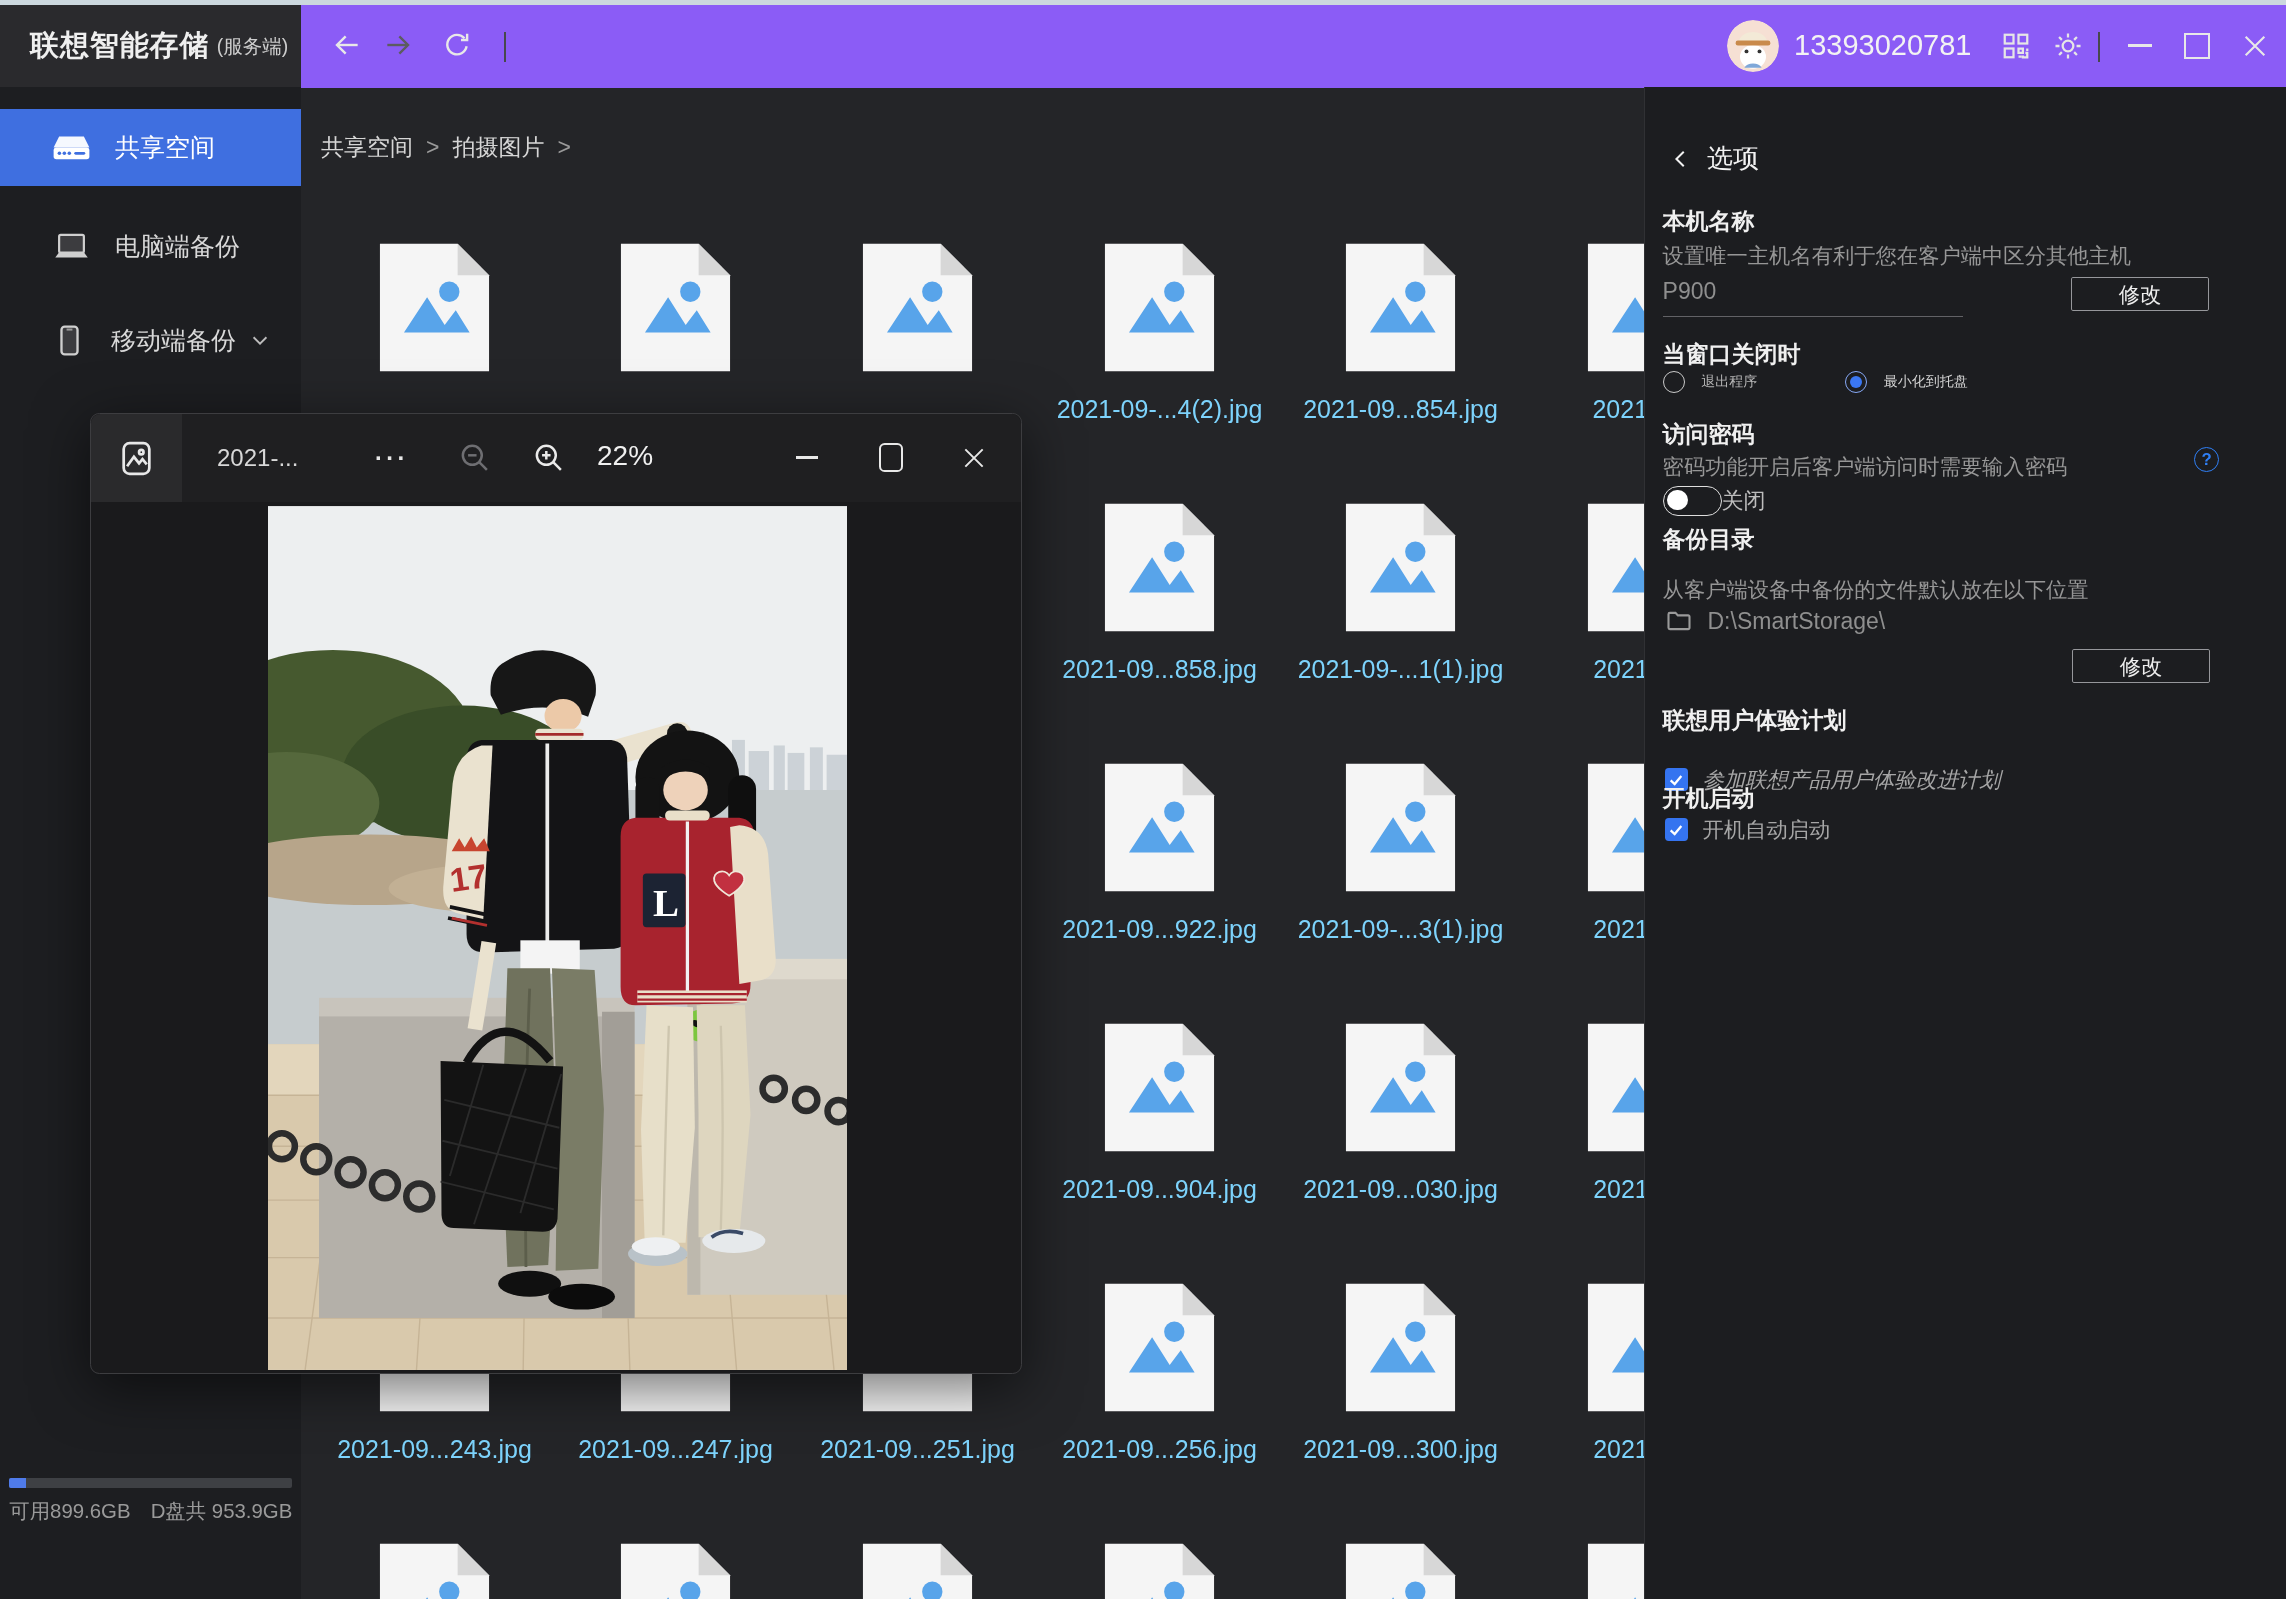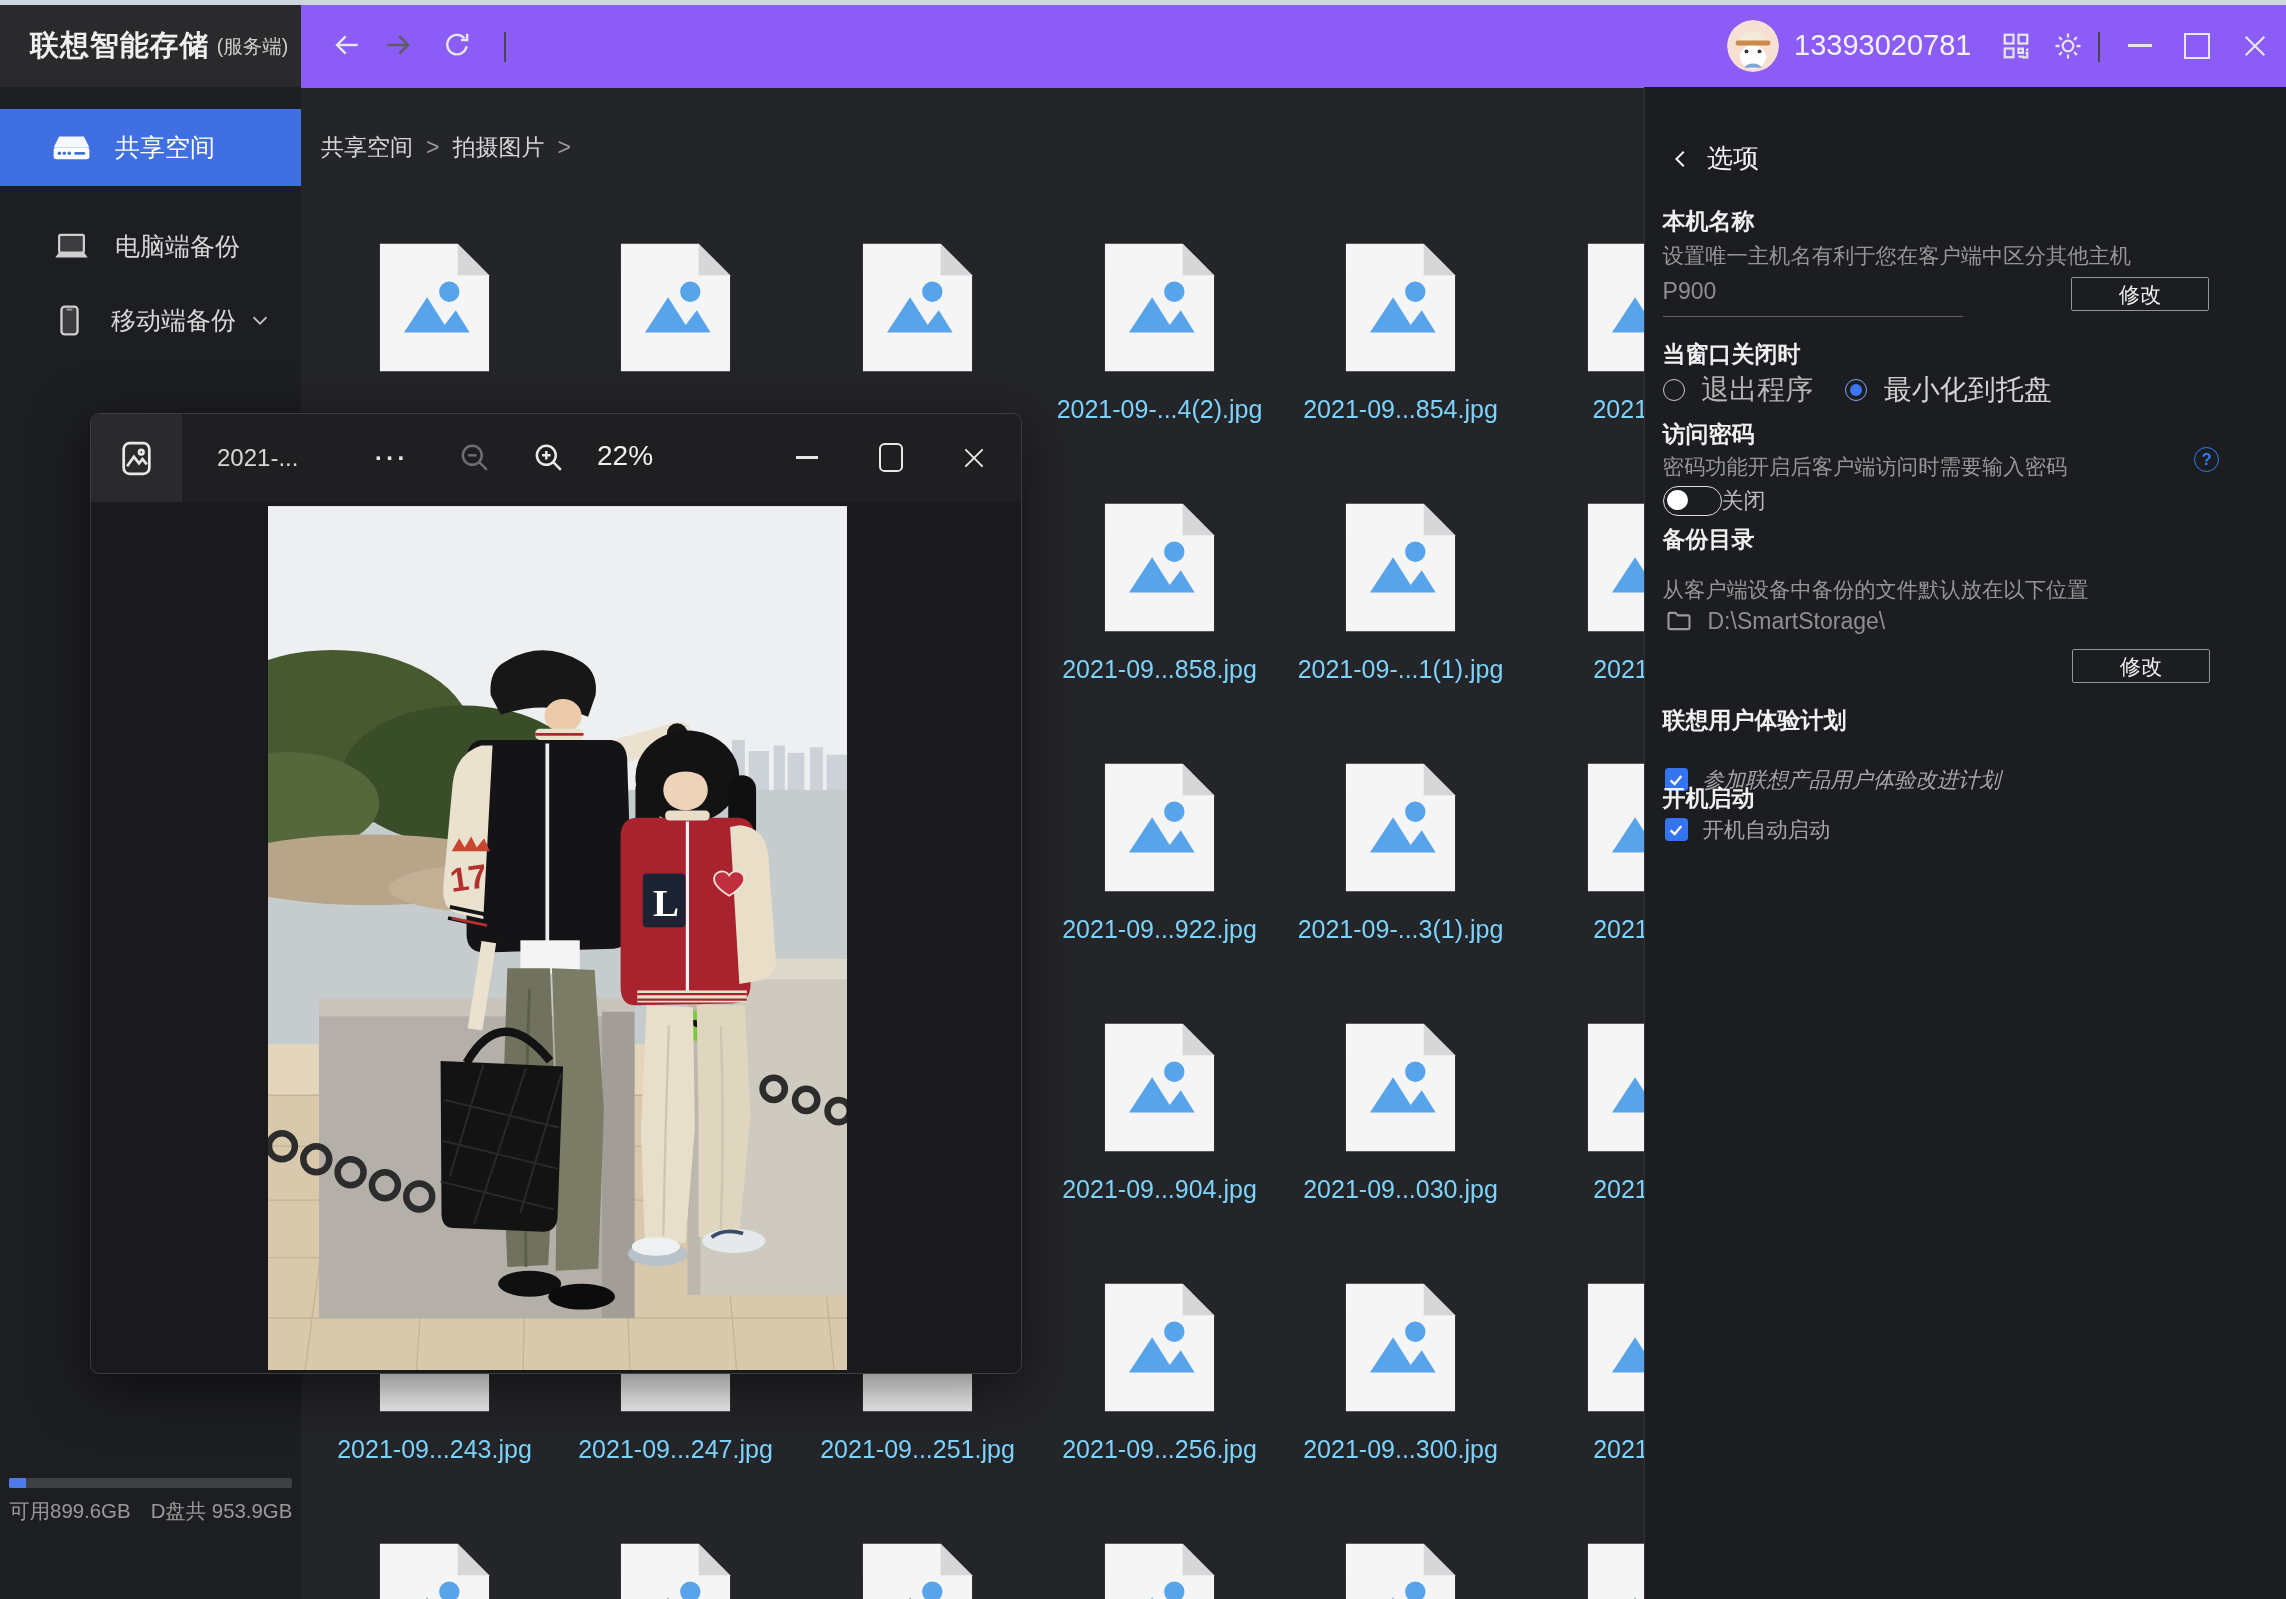--- a/index.html
+++ b/index.html
@@ -52,21 +52,21 @@
   .panel{left:1644px;top:87px;width:643px;height:1512px;background:#1c1d20;border-left:0.9px solid #303134;z-index:50;box-sizing:border-box;}
   .panel .abs{position:absolute;}
   .opt-header{left:25px;top:54px;display:flex;align-items:center;color:#f2f2f2;font-size:26px;gap:15px;}
   .opt-title{color:#f0f0f0;font-size:23px;font-weight:bold;}
   .opt-desc{color:#969696;font-size:21.3px;}
   .input-line{border-bottom:0.9px solid #626266;width:300px;color:#8f8f8f;font-size:23px;padding-bottom:11px;}
   .btn-modify{width:138px;height:34px;border:0.9px solid #96979b;border-radius:1.9px;color:#ededed;font-size:21.3px;display:flex;align-items:center;justify-content:center;background:transparent;}
   .radio{width:22px;height:22px;border-radius:50%;border:1.9px solid #c9c9c9;box-sizing:border-box;}
   .radio.sel{border:1.9px solid #86a8f5;display:flex;align-items:center;justify-content:center;}
   .radio.sel::after{content:"";width:12px;height:12px;border-radius:50%;background:#3b77f2;}
-  .radio-lbl{font-size:28px;color:#b5b5b5;margin-left:16.7px;}
+  .radio-lbl{font-size:14px;color:#b5b5b5;margin-left:16.7px;}
   .toggle{width:59px;height:30px;border:1.9px solid #dedede;border-radius:16.7px;box-sizing:border-box;position:relative;}
   .toggle .knob{position:absolute;left:3.7px;top:2.8px;width:20.4px;height:20.4px;border-radius:50%;background:#ffffff;}
   .checkbox{width:23px;height:23px;background:#3574f0;border-radius:3.7px;display:flex;align-items:center;justify-content:center;}
   .cb-lbl{font-size:21.3px;color:#a6a6a6;margin-left:15px;}
   .help-circle{width:25px;height:25px;border:1.9px solid #2f7ff5;border-radius:50%;color:#2f7ff5;font-size:16.7px;font-weight:bold;display:flex;align-items:center;justify-content:center;box-sizing:border-box;}
   .row{display:flex;align-items:center;}
   svg{display:block;}
 </style>
 </head>
 <body>
@@ -152,21 +152,21 @@
     </svg>
     <span class="lbl">共享空间</span>
   </div>
   <div class="side-item" style="top:122px;">
     <svg width="39" height="33" viewBox="0 0 28 24">
       <rect x="5" y="3.5" width="18" height="13" rx="1.2" fill="#3c3c3f" stroke="#cfcfcf" stroke-width="1.6"></rect>
       <path d="M2.2 20 h23.6 l-2.4 -3.2 H4.6 z" fill="#cfcfcf"></path>
     </svg>
     <span class="lbl">电脑端备份</span>
   </div>
-  <div class="side-item" style="top:196px;">
+  <div class="side-item" style="top:216px;">
     <svg width="35" height="35" viewBox="0 0 24 24">
       <rect x="6.5" y="2.5" width="11" height="19" rx="2.2" fill="#3c3c3f" stroke="#cfcfcf" stroke-width="1.6"></rect>
       <path d="M10 4.5h4" stroke="#9a9a9a" stroke-width="1.4"></path>
     </svg>
     <span class="lbl">移动端备份</span>
     <svg class="chev-down" width="22" height="22" viewBox="0 0 24 24" fill="none" stroke="#bdbdbd" stroke-width="2">
         <path d="M5 9l7 7 7-7"></path>
       </svg>
   </div>
 

